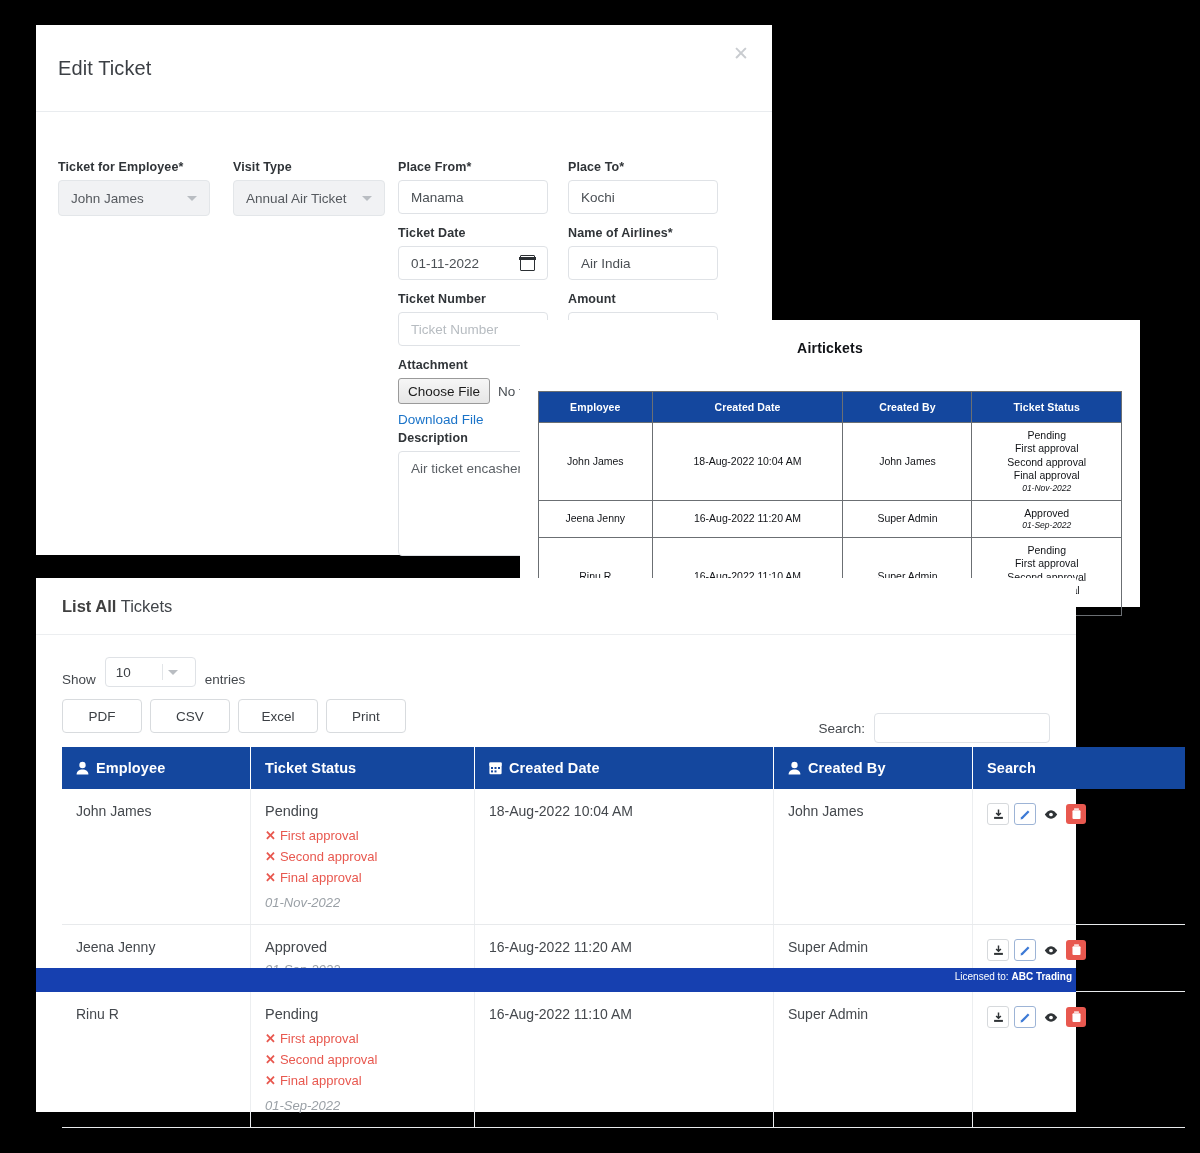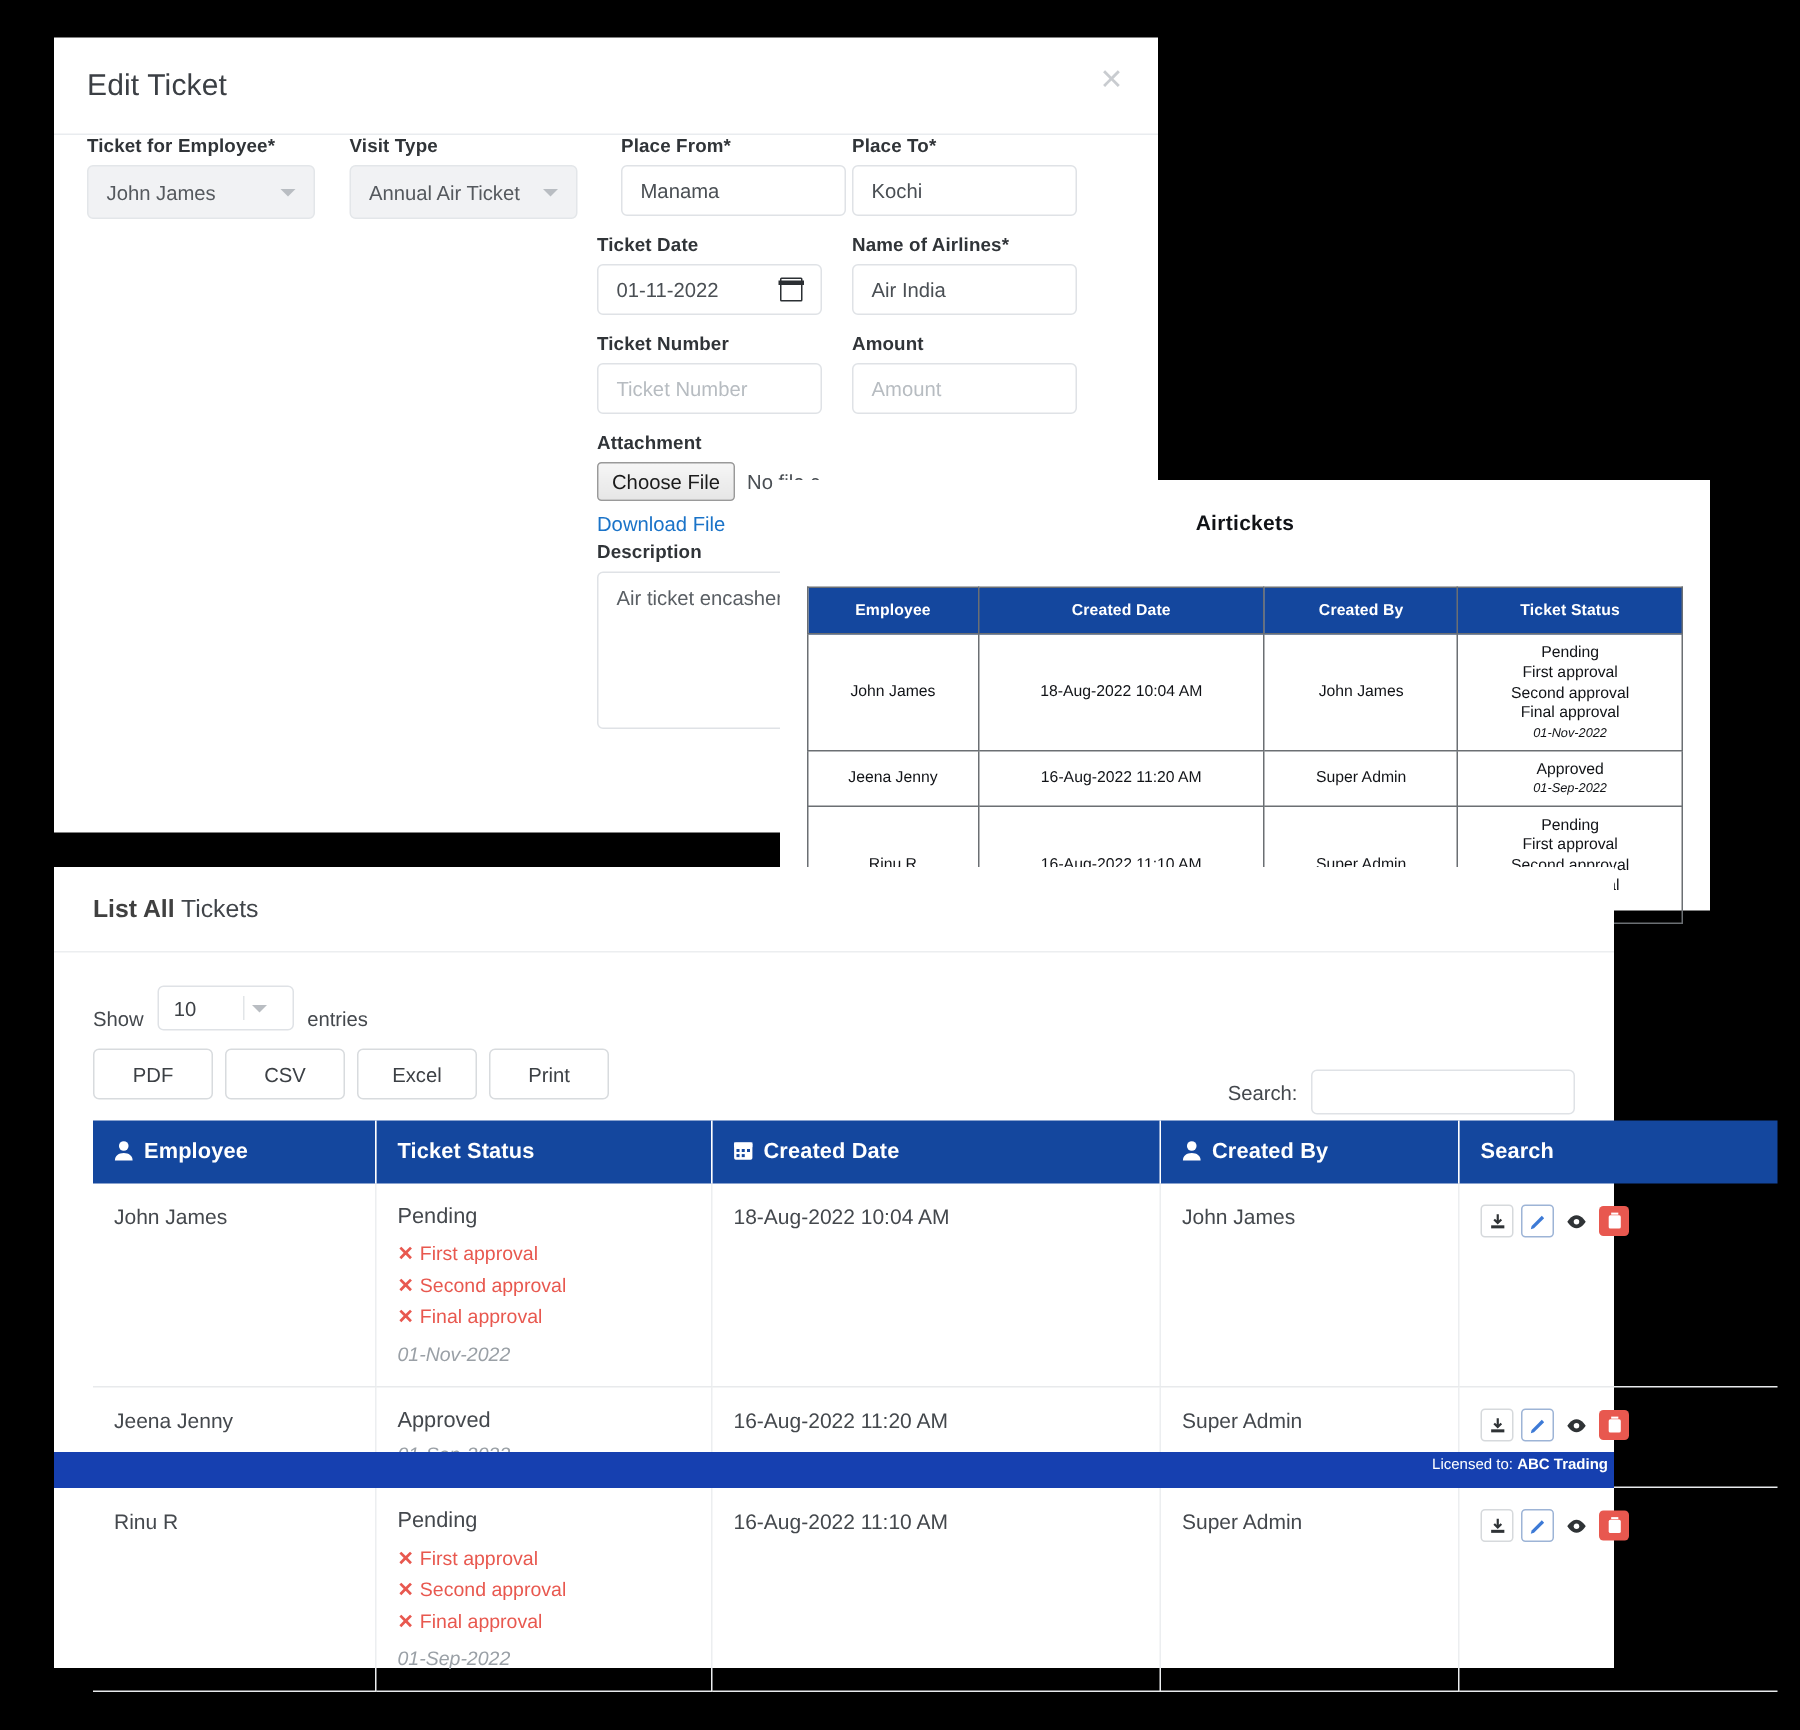--- a/index.html
+++ b/index.html
@@ -9,29 +9,29 @@
     font-family:"Liberation Sans", sans-serif;
     position:relative;overflow:hidden;
     -webkit-font-smoothing:antialiased;
   }
   .panel{position:absolute;background:#ffffff;box-sizing:border-box;}
 
   
   #edit-ticket-panel{left:36px;top:25px;width:736px;height:530px;}
   #edit-ticket-header{
     position:relative;height:64px;border-bottom:1px solid #e9ecef;
-    display:flex;align-items:center;padding:0 22px;
+    display:flex;align-items:center;padding:11px 22px;
   }
   #edit-ticket-title{font-size:20px;color:#3b3f44;font-weight:400;letter-spacing:.1px;}
   #close-icon{
     position:absolute;right:20px;top:19px;width:22px;height:22px;
     color:#c9ccd0;font-size:19px;line-height:20px;text-align:center;cursor:pointer;
     font-family:"Liberation Sans",sans-serif;
   }
-  .form-area{position:relative;padding:22px 22px 0 24px;}
+  .form-area{position:relative;padding:22px 22px 0 24px;margin-top:48px;}
   .fld-label{font-size:12.5px;font-weight:bold;color:#303438;margin-bottom:6px;letter-spacing:.1px;}
   .fld{position:absolute;}
   .inp{
     box-sizing:border-box;border:1px solid #dfe2e6;border-radius:4px;
     background:#ffffff;height:34px;font-size:13.5px;color:#4a4f54;
     padding:0 12px;display:flex;align-items:center;font-family:"Liberation Sans",sans-serif;
   }
   .inp.ph{color:#b7bcc1;}
   .sel{
     box-sizing:border-box;border:1px solid #e3e6e9;border-radius:4px;background:#f1f2f4;
@@ -148,21 +148,21 @@
     </div>
 
     <div class="fld" style="left:197px;top:0;width:152px;">
       <div class="fld-label">Visit Type</div>
       <div class="sel" style="width:152px;">
         <span>Annual Air Ticket</span>
         <span class="caret"></span>
       </div>
     </div>
 
-    <div class="fld" style="left:378px;top:0;width:150px;">
+    <div class="fld" style="left:362px;top:0;width:150px;">
       <div class="fld-label">Place From*</div>
       <div class="inp" style="width:150px;">Manama</div>
     </div>
 
     <div class="fld" style="left:532px;top:0;width:150px;">
       <div class="fld-label">Place To*</div>
       <div class="inp" style="width:150px;">Kochi</div>
     </div>
 
     <div class="fld" style="left:362px;top:66px;width:150px;">

